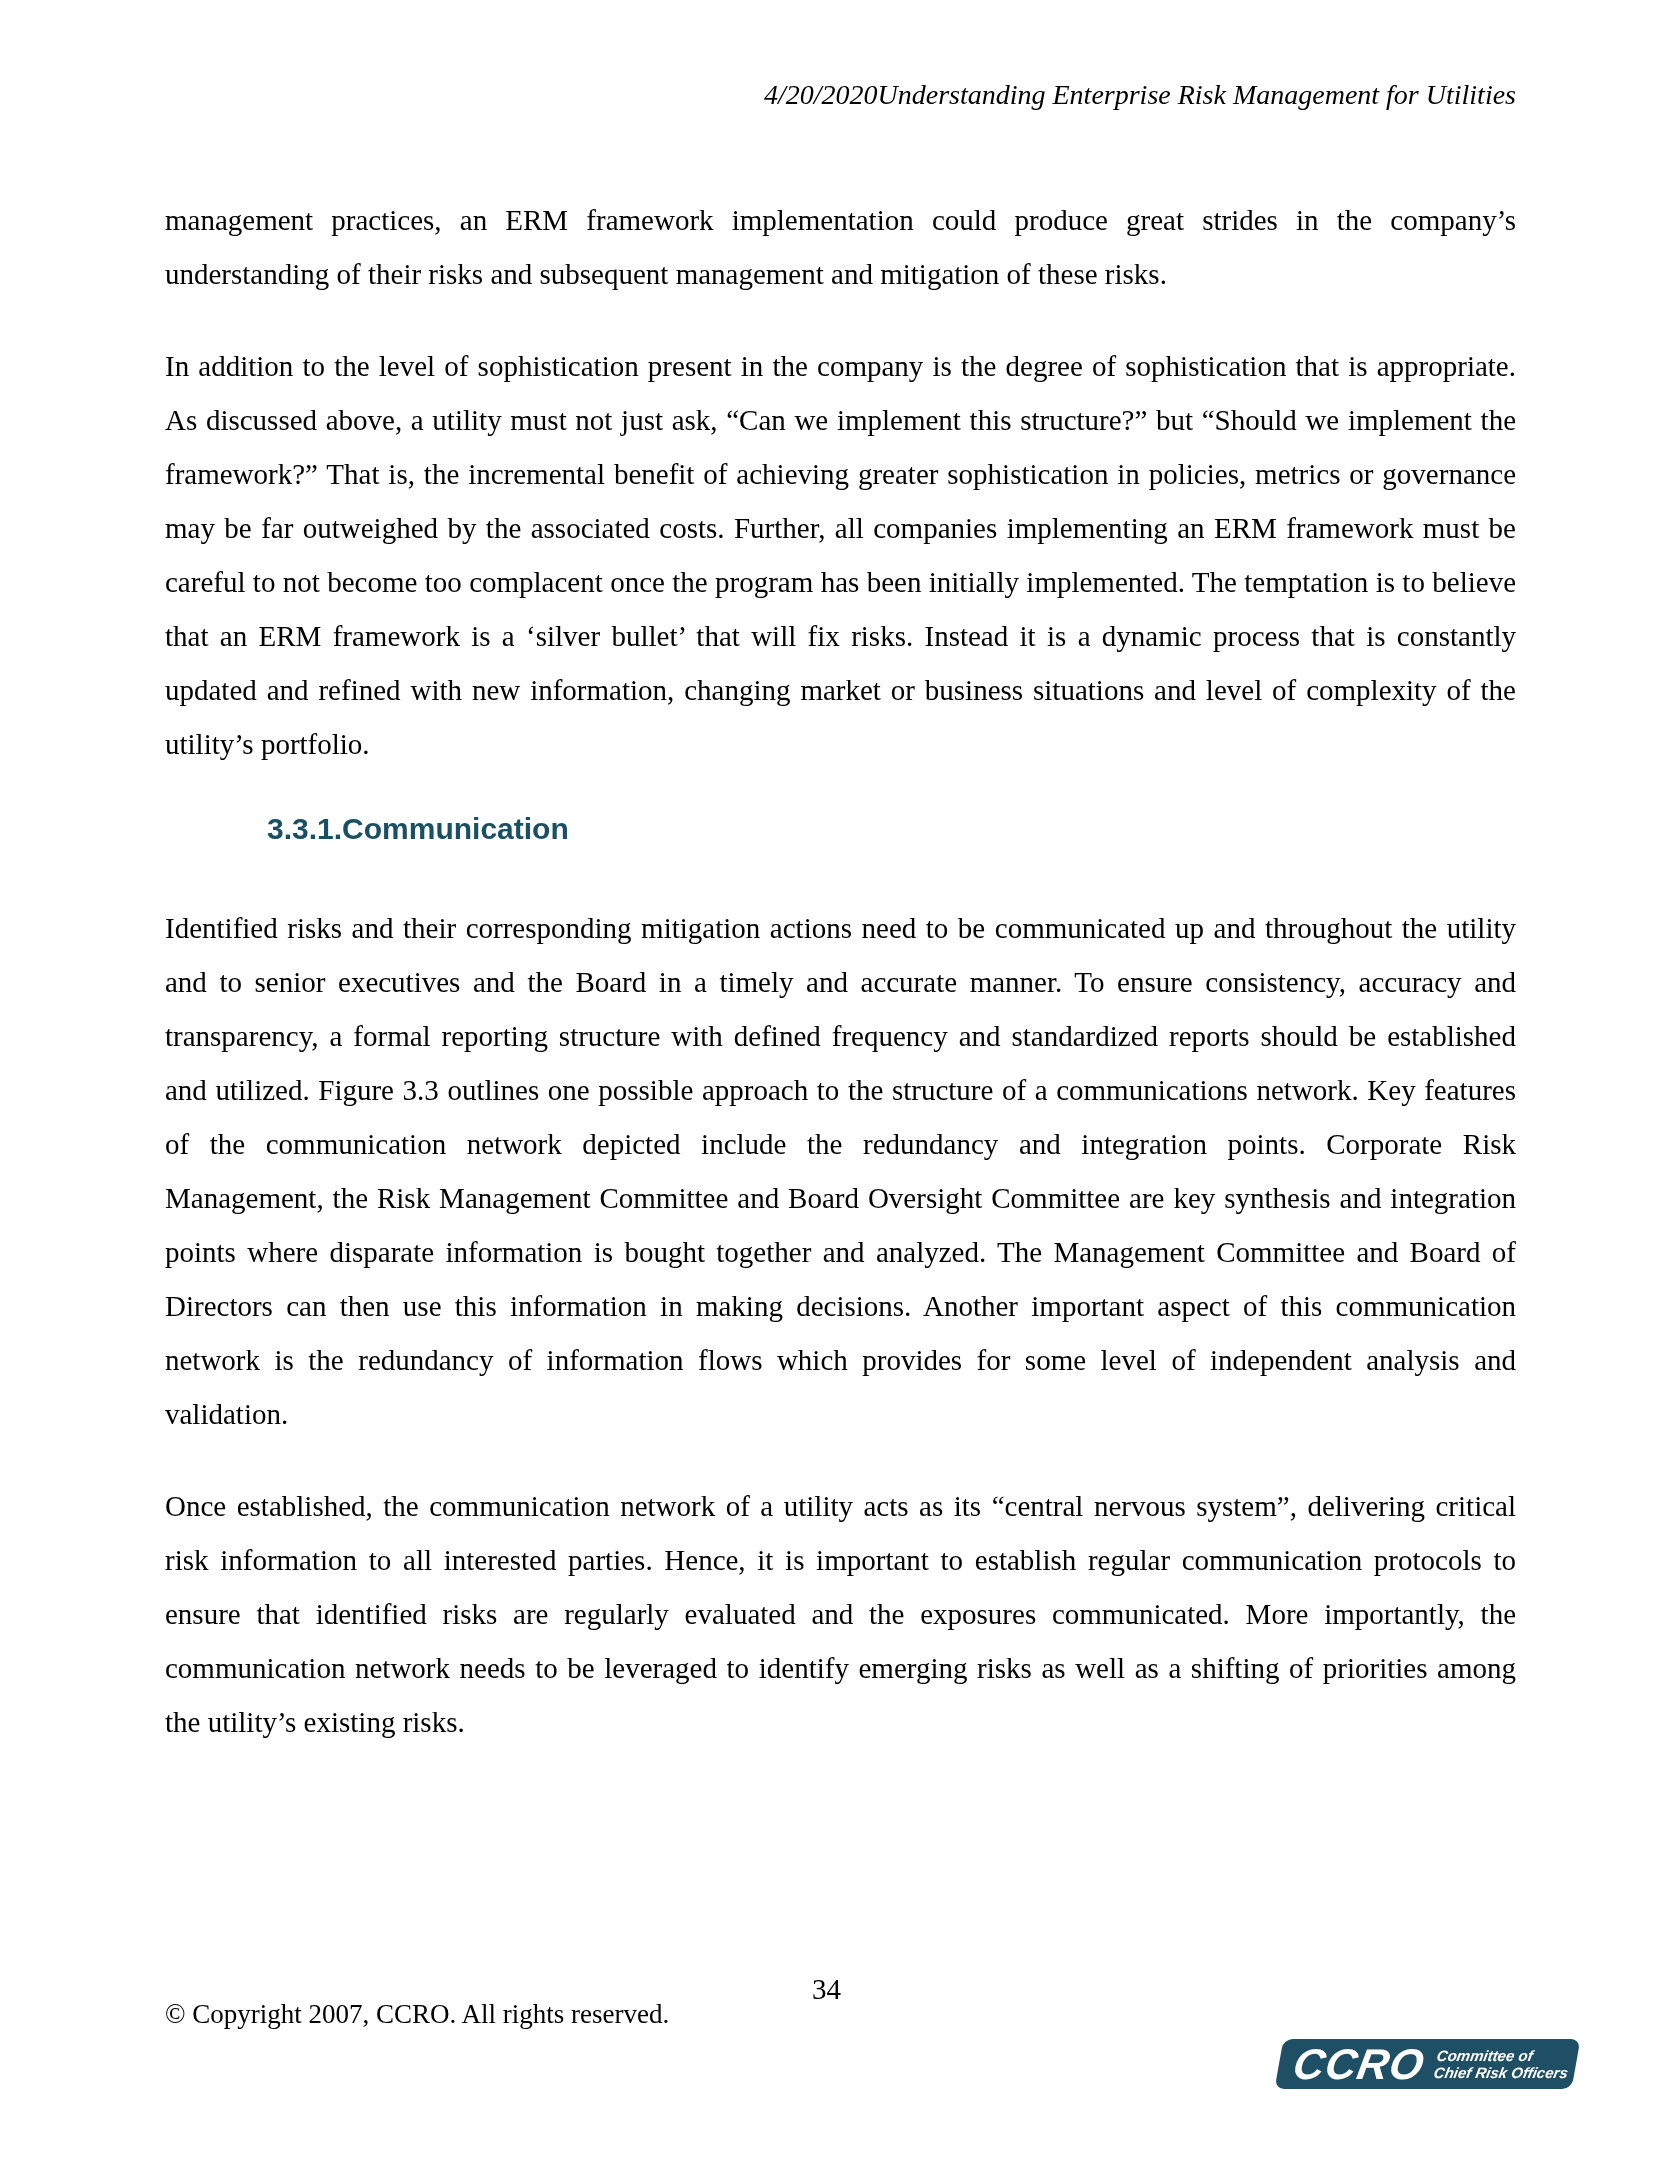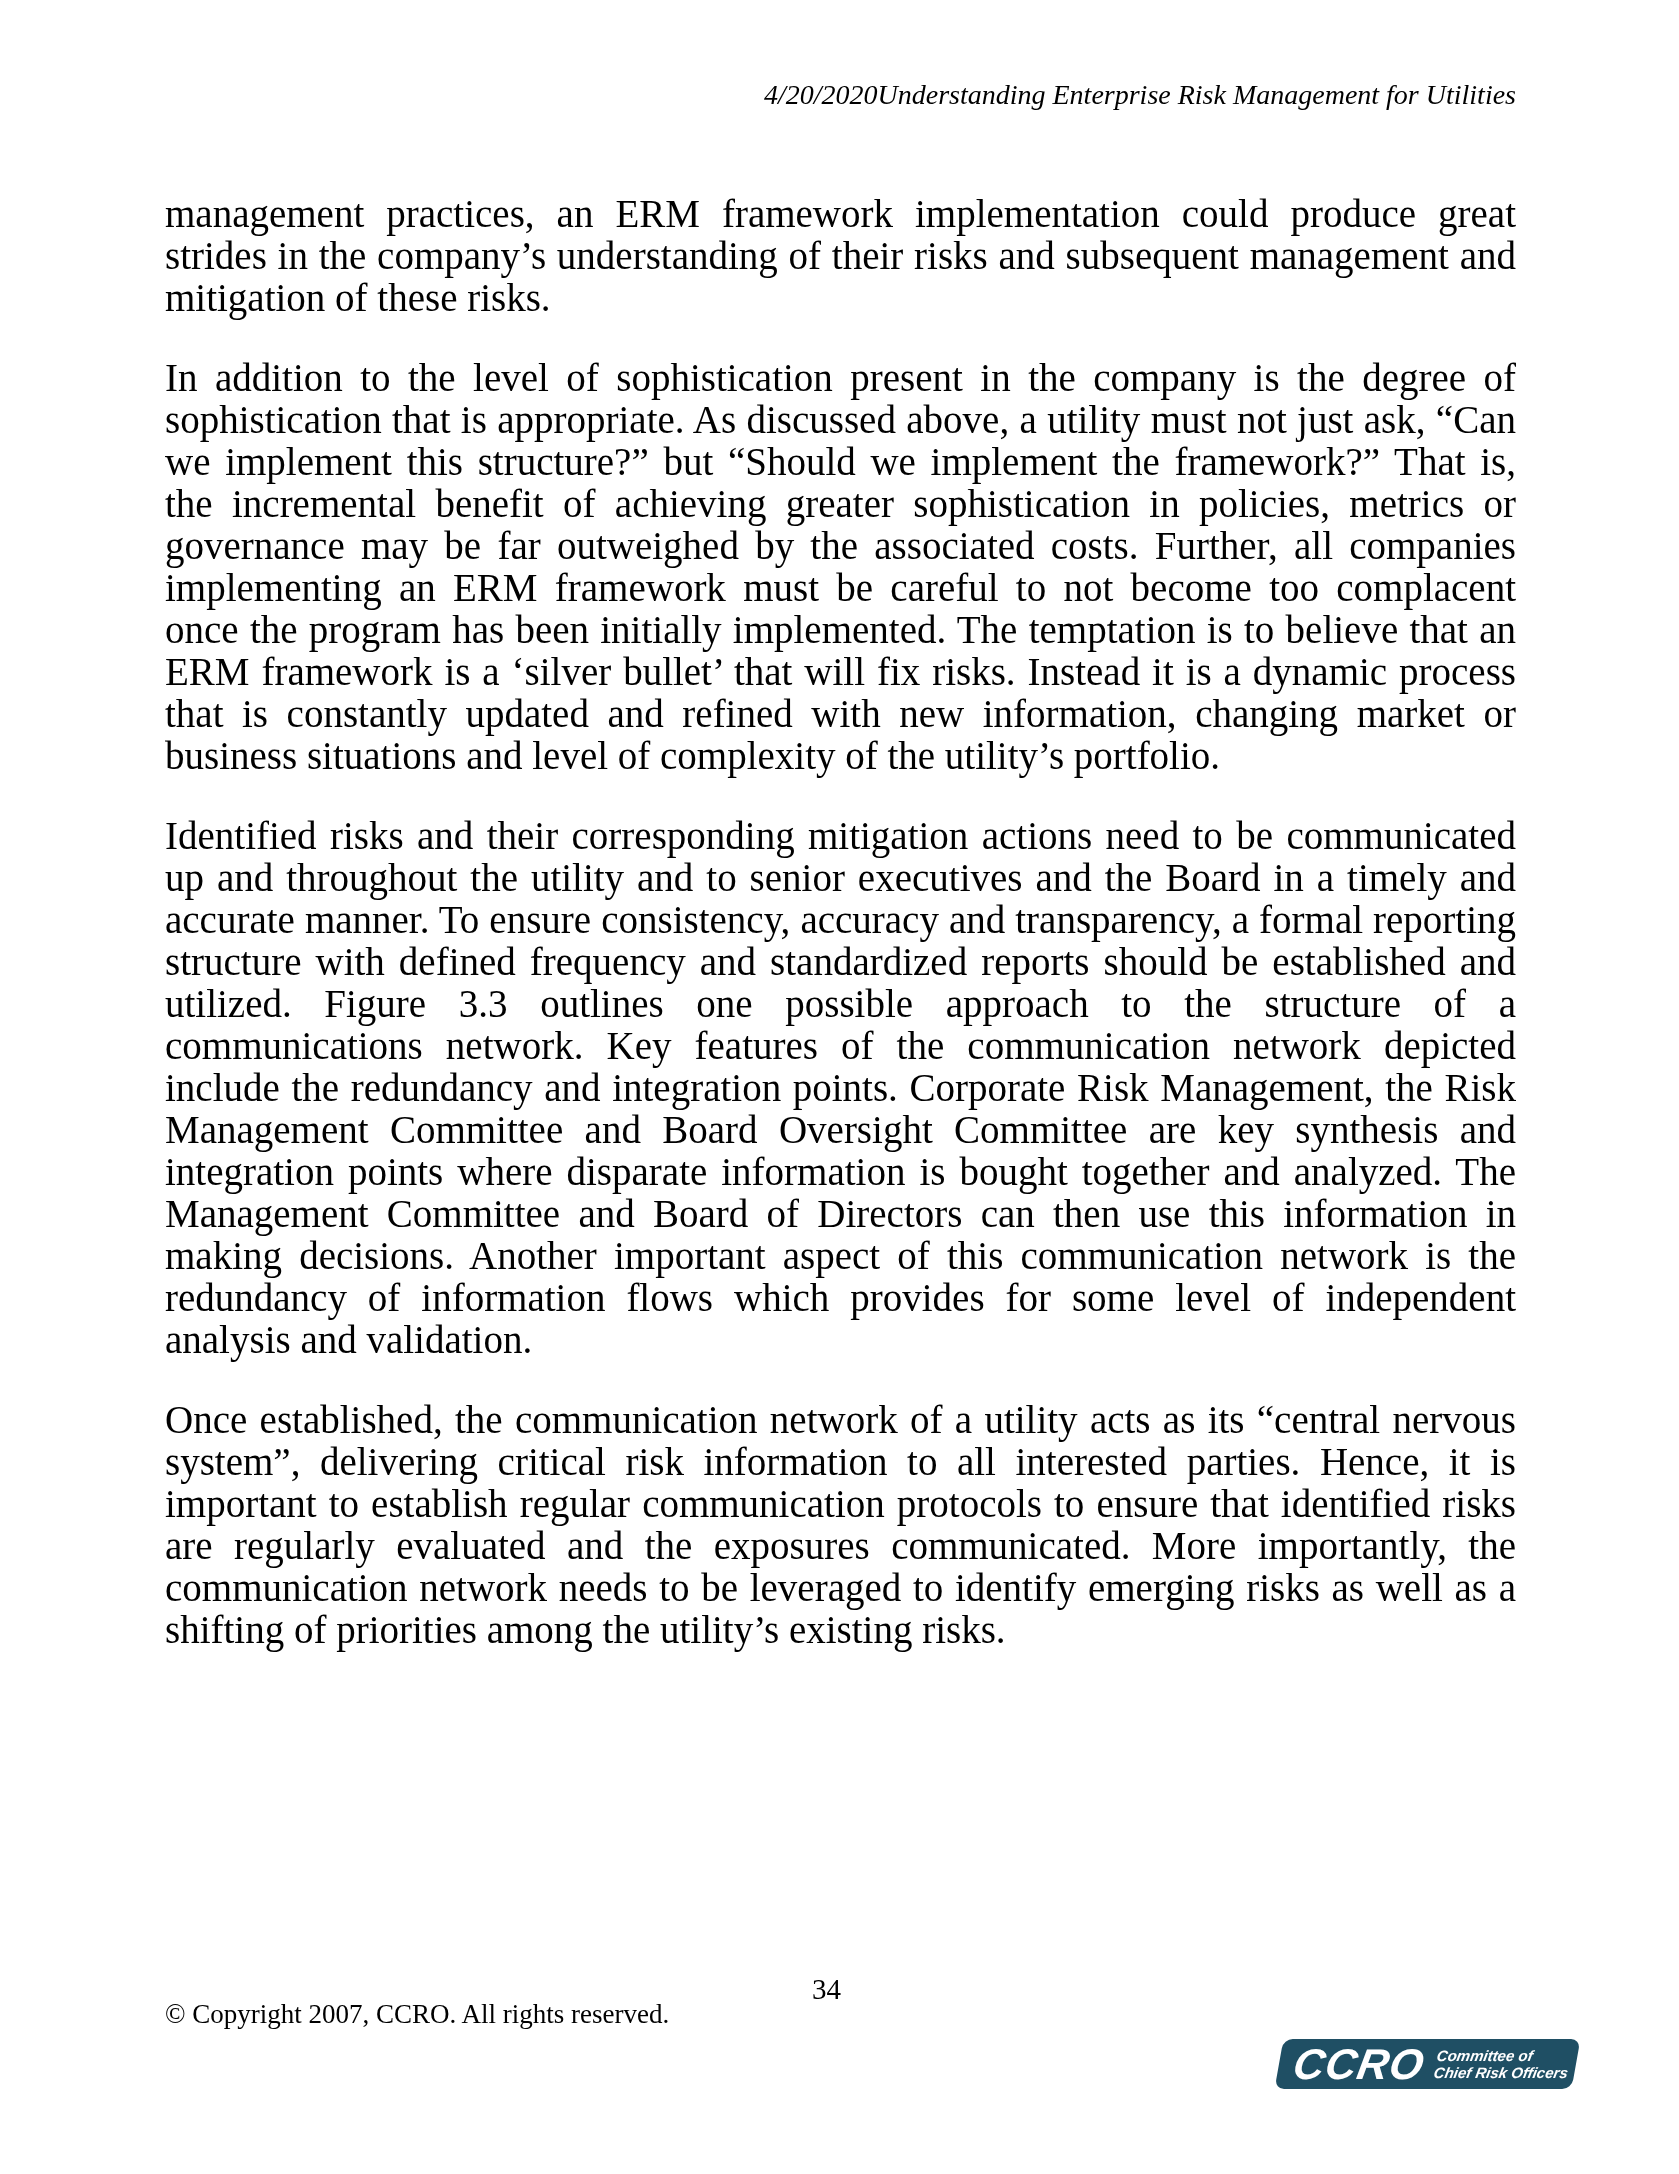--- a/index.html
+++ b/index.html
@@ -26,22 +26,22 @@
     font-size: 28px;
     line-height: 34px;
   }
   .document-body {
     position: absolute;
     top: 193px;
     left: 165px;
     width: 1351px;
   }
   .document-body p {
-    font-size: 39px;
-    line-height: 42px;
+    font-size: 29px;
+    line-height: 54px;
     text-align: justify;
     margin: 0 0 38px 0;
   }
   .section-heading {
     font-family: "Liberation Sans", sans-serif;
     font-weight: bold;
     font-size: 30px;
     line-height: 35px;
     color: #1A5064;
     margin: 40px 0 55px 102px;
@@ -102,20 +102,21 @@
 <body>
 
 <div class="page-header">
   <span>4/20/2020</span>
   <span>Understanding Enterprise Risk Management for Utilities</span>
 </div>
 
 <div class="document-body">
   <p>management practices, an ERM framework implementation could produce great strides in the company’s understanding of their risks and subsequent management and mitigation of these risks.</p>
   <p>In addition to the level of sophistication present in the company is the degree of sophistication that is appropriate.  As discussed above, a utility must not just ask, “Can we implement this structure?” but “Should we implement the framework?”  That is, the incremental benefit of achieving greater sophistication in policies, metrics or governance may be far outweighed by the associated costs.  Further, all companies implementing an ERM framework must be careful to not become too complacent once the program has been initially implemented.  The temptation is to believe that an ERM framework is a ‘silver bullet’ that will fix risks.  Instead it is a dynamic process that is constantly updated and refined with new information, changing market or business situations and level of complexity of the utility’s portfolio.</p>
+  <h3 class="section-heading">3.3.1.Communication</h3>
   <p>Identified risks and their corresponding mitigation actions need to be communicated up and throughout the utility and to senior executives and the Board in a timely and accurate manner.  To ensure consistency, accuracy and transparency, a formal reporting structure with defined frequency and standardized reports should be established and utilized.  Figure 3.3 outlines one possible approach to the structure of a communications network.  Key features of the communication network depicted include the redundancy and integration points.  Corporate Risk Management, the Risk Management Committee and Board Oversight Committee are key synthesis and integration points where disparate information is bought together and analyzed.  The Management Committee and Board of Directors can then use this information in making decisions.  Another important aspect of this communication network is the redundancy of information flows which provides for some level of independent analysis and validation.</p>
   <p>Once established, the communication network of a utility acts as its “central nervous system”, delivering critical risk information to all interested parties.  Hence, it is important to establish regular communication protocols to ensure that identified risks are regularly evaluated and the exposures communicated.  More importantly, the communication network needs to be leveraged to identify emerging risks as well as a shifting of priorities among the utility’s existing risks.</p>
 </div>
 
 <div class="footer-copyright">© Copyright 2007, CCRO.  All rights reserved.</div>
 <div class="page-number">34</div>
 
 <div class="ccro-logo">
   <span class="logo-acronym">CCRO</span>
   <span class="logo-tagline">

